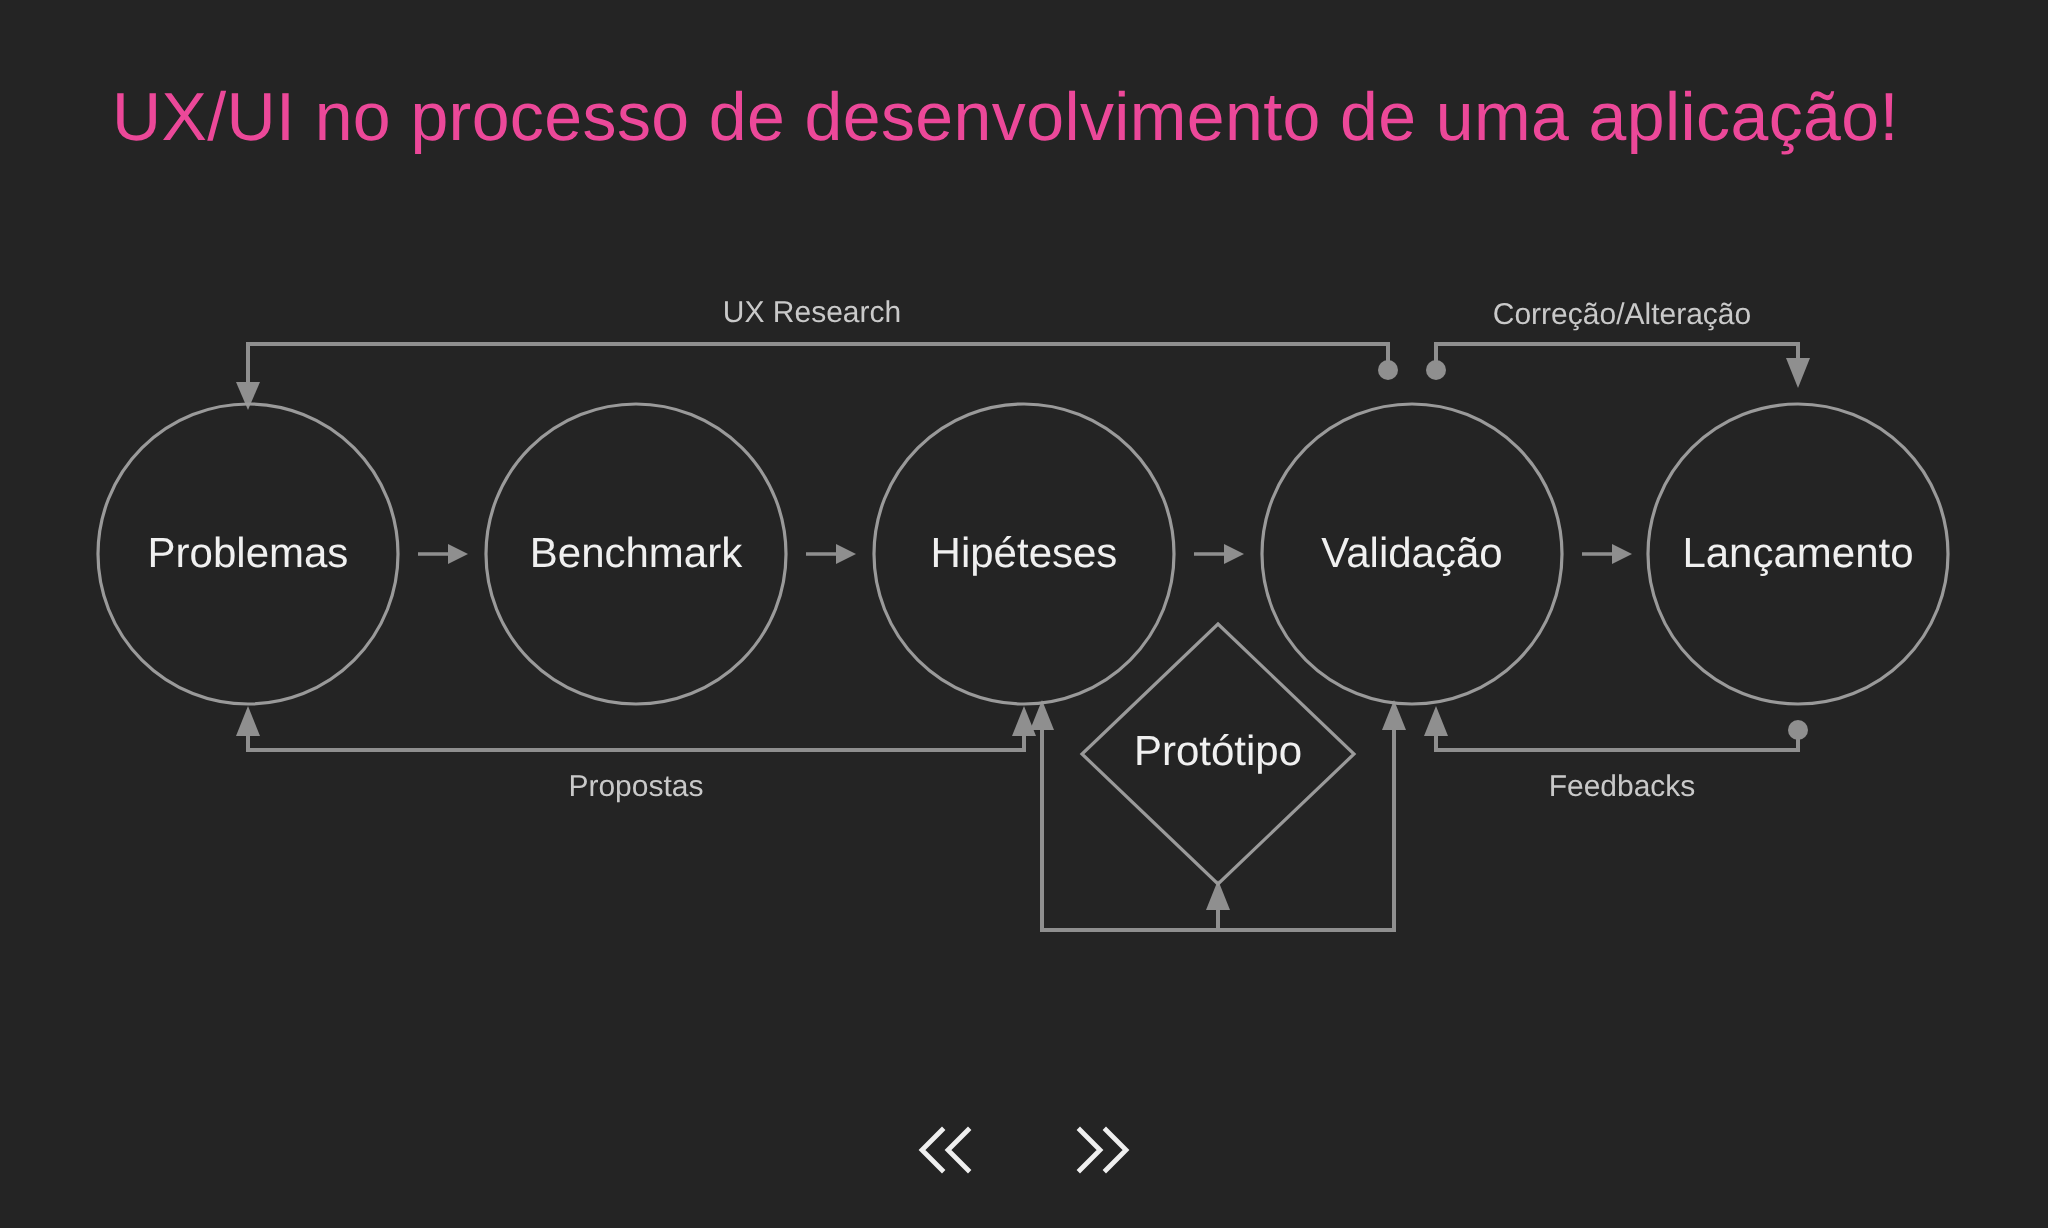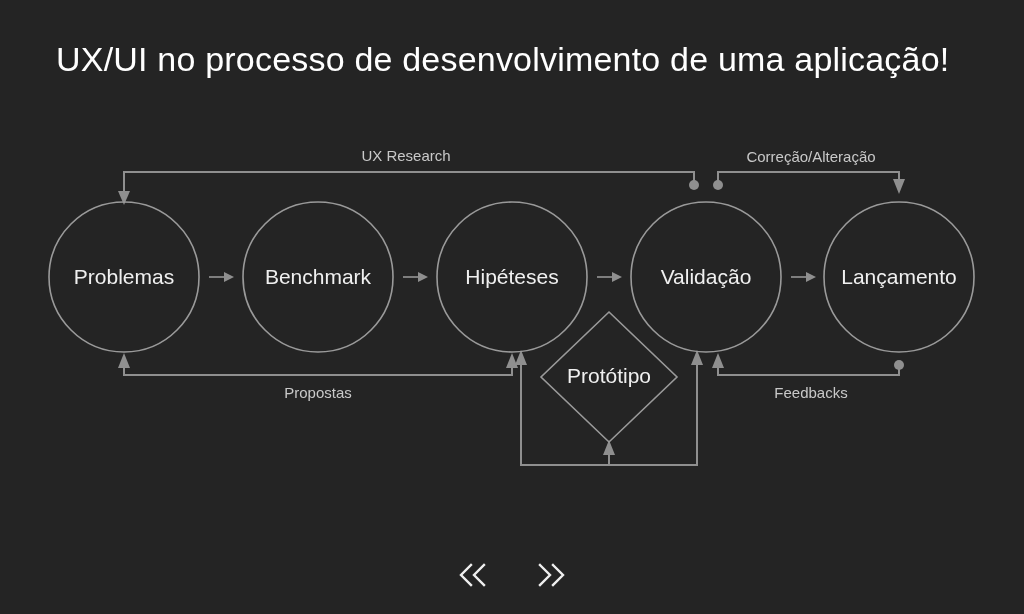--- a/index.html
+++ b/index.html
@@ -20,21 +20,21 @@
     width: 1024px;
     height: 614px;
     background: #242424;
   }
   .slide-title {
     position: absolute;
     left: 56px;
     top: 40px;
     font-size: 34px;
     font-weight: 400;
-    color: #ffffff;
+    color: #ec4899;
     letter-spacing: 0.2px;
     white-space: nowrap;
   }
   .diagram-wrap {
     position: absolute;
     left: 0;
     top: 110px;
     width: 1024px;
     height: 390px;
   }

